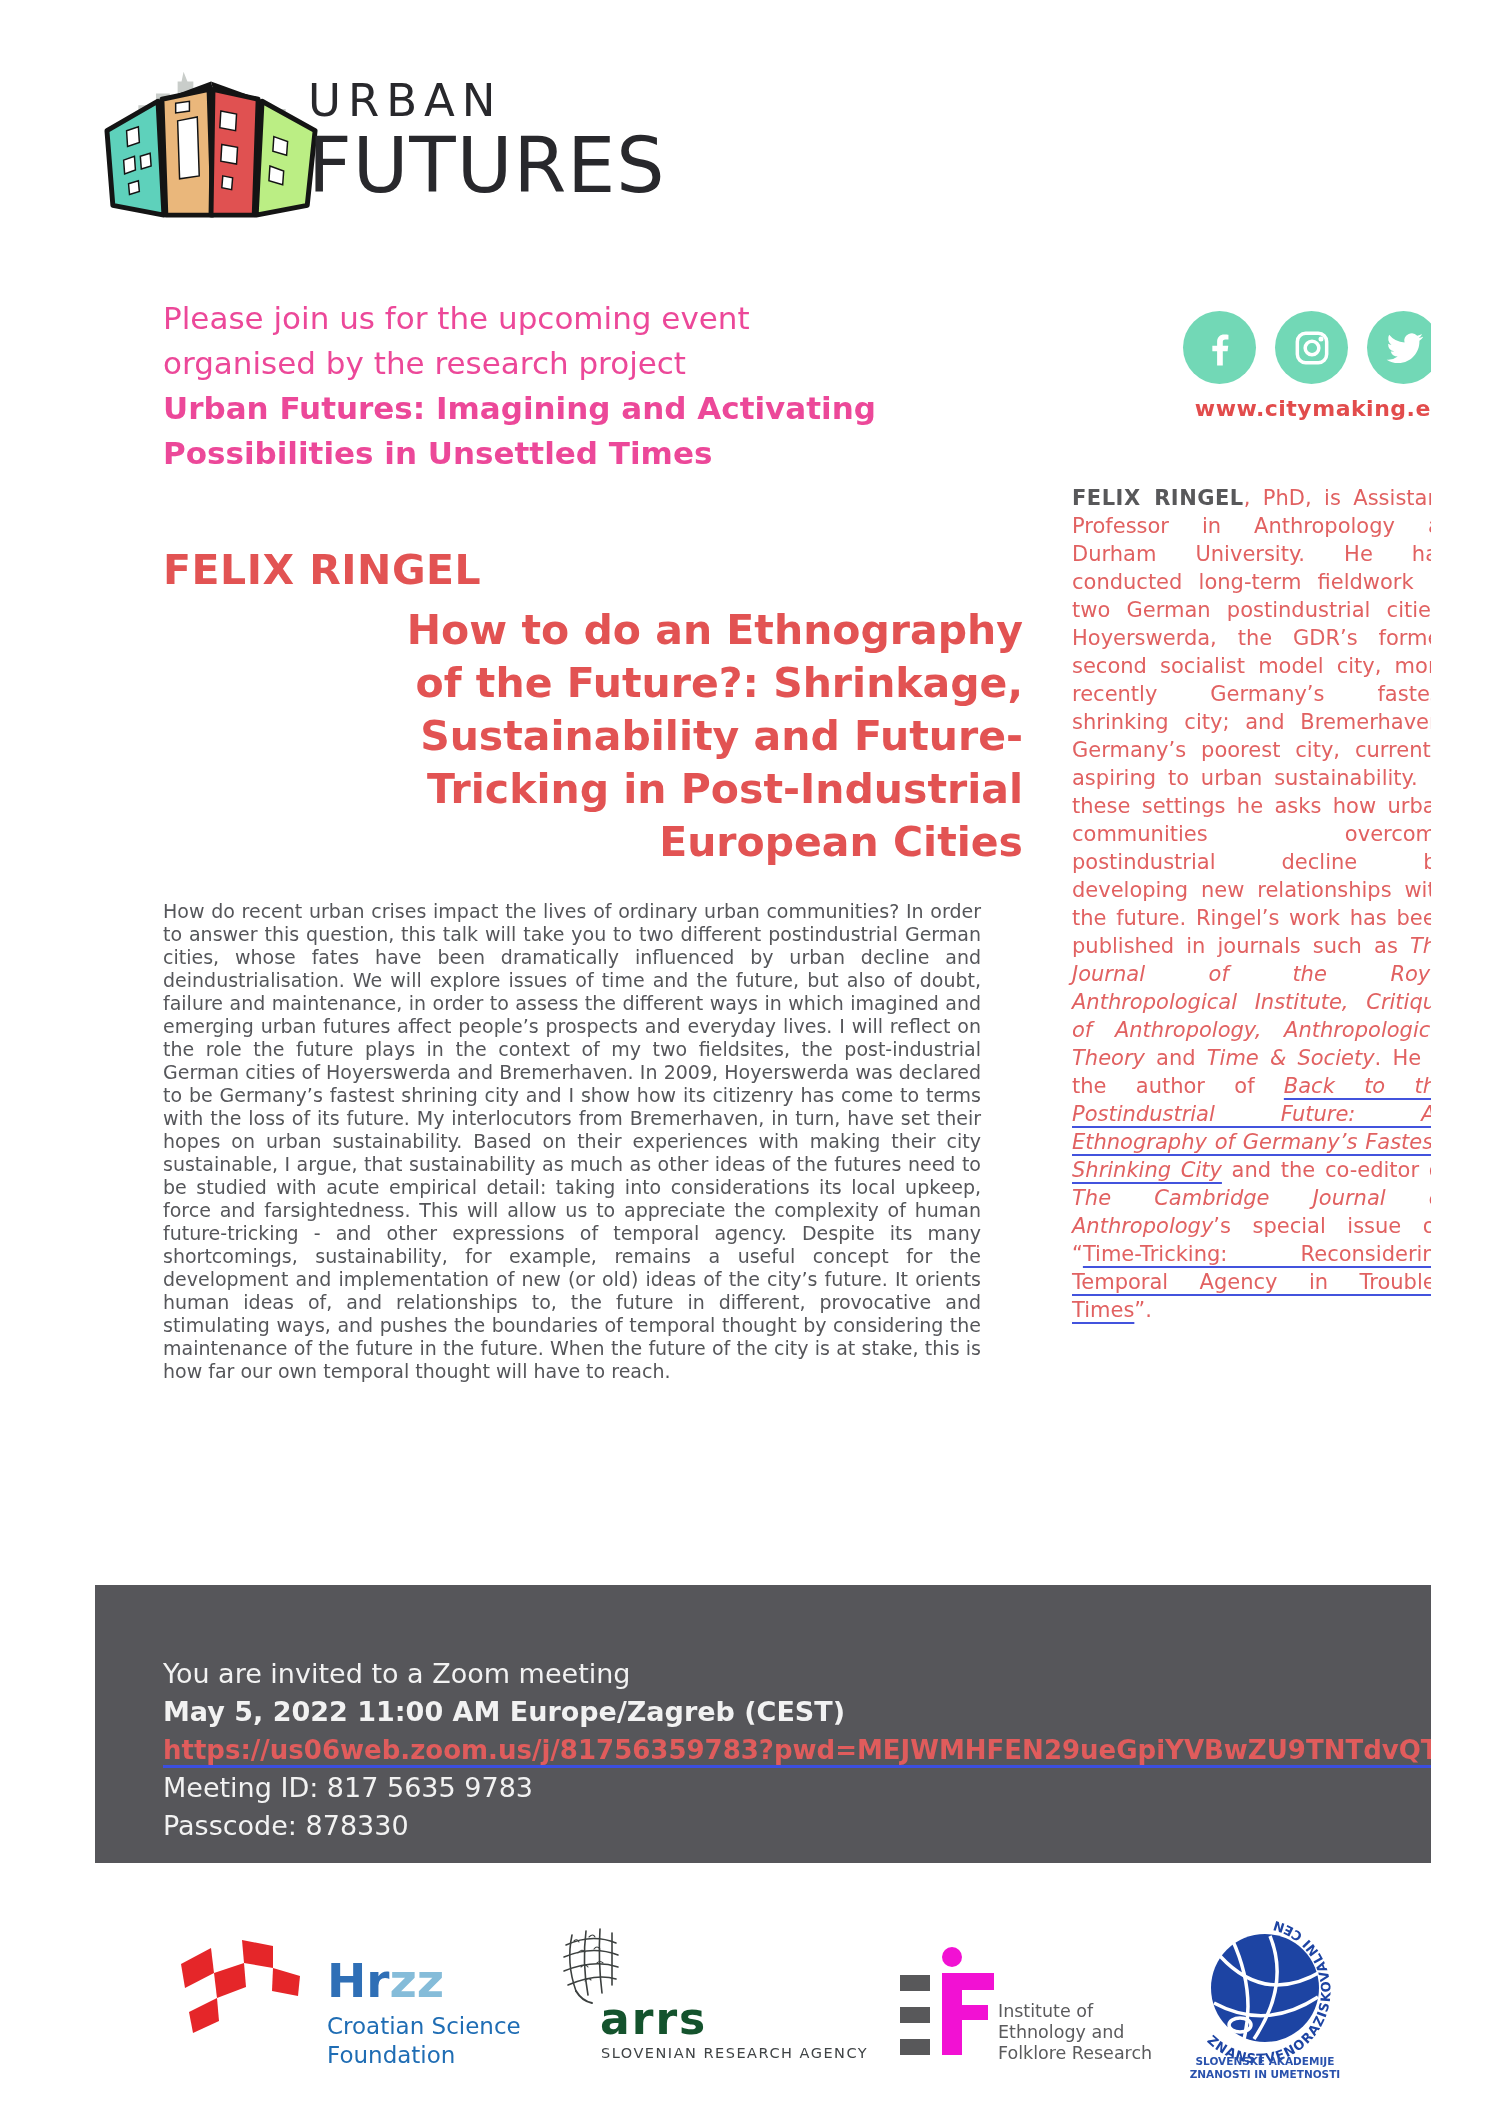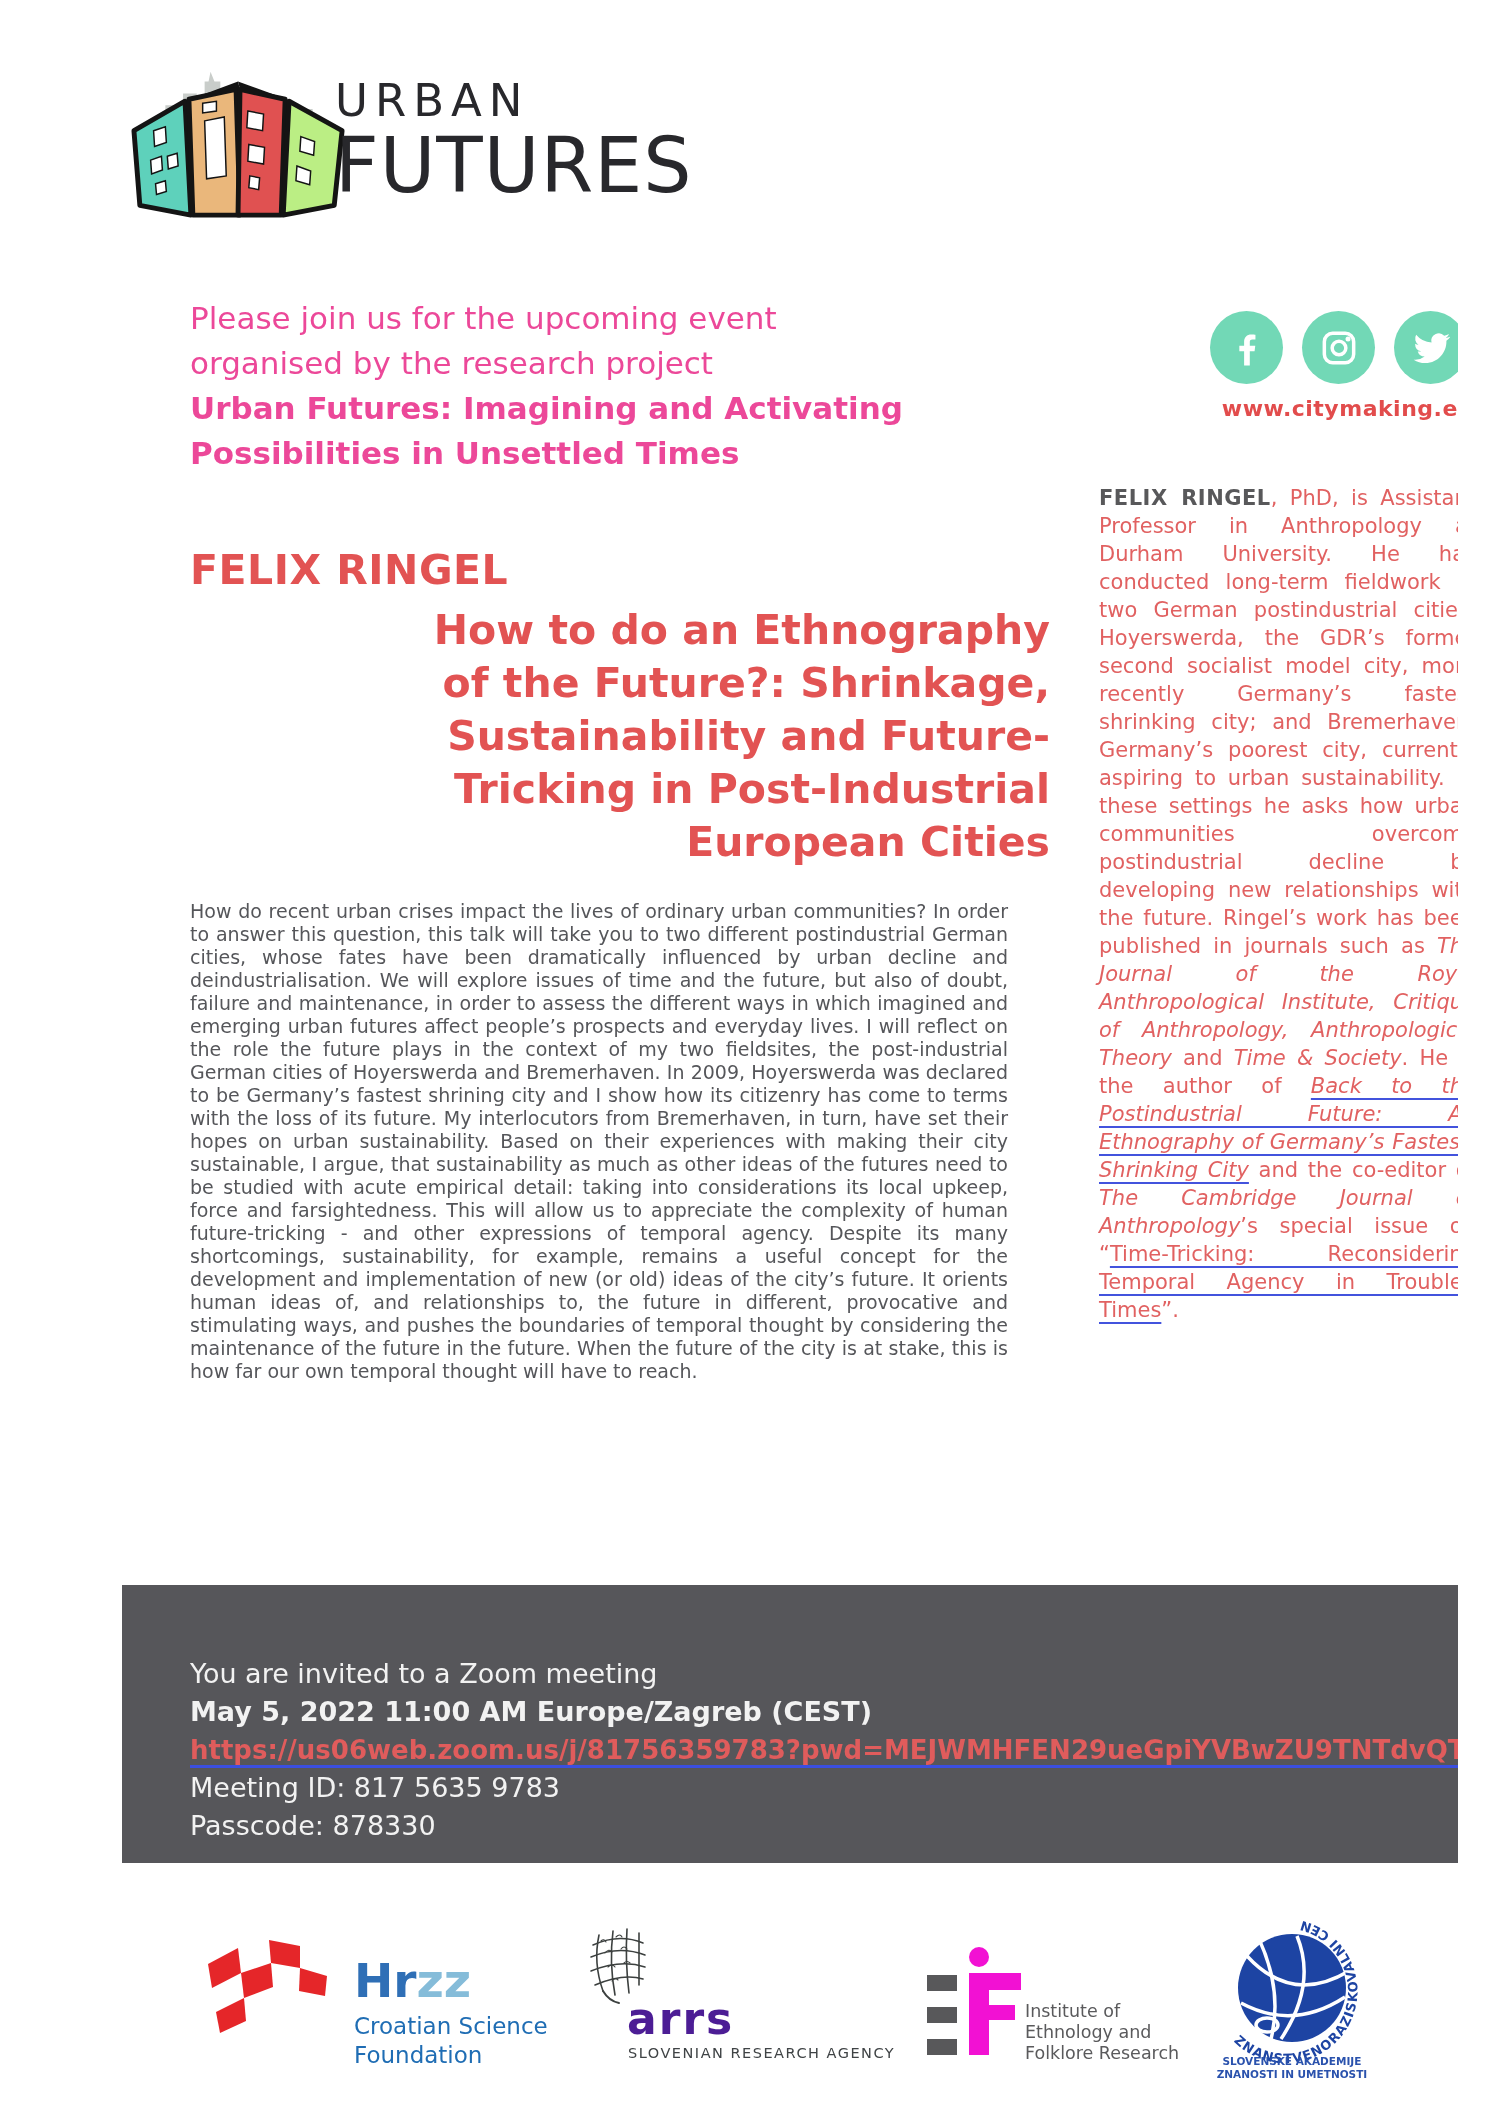--- a/index.html
+++ b/index.html
@@ -1,17 +1,17 @@
 <!DOCTYPE html>
 <html><head>
 <meta charset="utf-8">
 <style>
   html,body{margin:0;padding:0;background:#ffffff;}
   body{font-family:"DejaVu Sans","Liberation Sans",sans-serif;}
-  .page{position:relative;width:1431px;height:2117px;background:#fff;overflow:hidden;margin-left:27px;}
+  .page{position:relative;width:1431px;height:2117px;background:#fff;overflow:hidden;}
   .abs{position:absolute;}
   .prewrap{white-space:pre-line;}
 
   
   .logo-word{left:308px;top:74px;color:#28282c;}
   .logo-word .l1{font-size:45px;letter-spacing:7px;font-weight:400;}
   .logo-word .l2{font-size:76px;letter-spacing:1px;font-weight:400;margin-top:-6px;}
 
   
   .intro{left:163px;top:296px;width:860px;color:#ec4899;font-size:31px;line-height:45px;}
@@ -35,21 +35,21 @@
   .f-line{font-size:27px;color:#f2f2f2;line-height:38px;}
   .f-bold{font-weight:bold;}
   .f-link{font-size:26px;font-weight:bold;color:#e05c5c;line-height:38px;text-decoration:underline;text-decoration-color:#3b4fe0;text-decoration-thickness:2.5px;text-underline-offset:6px;cursor:pointer;}
 
   
   .hrzz-text{left:327px;top:1957px;}
   .hrzz-word{font-size:47px;font-weight:bold;line-height:47px;}
   .hrzz-word .hr{color:#2f6fb6;}
   .hrzz-word .zz{color:#85bcd9;}
   .hrzz-name{margin-top:8px;font-size:23px;line-height:29px;color:#1f6db4;}
-  .arrs-word{left:600px;top:1997px;font-size:44px;font-weight:bold;color:#4c1d95;letter-spacing:2px;line-height:44px;}
+  .arrs-word{left:600px;top:1997px;font-size:44px;font-weight:bold;color:#14532d;letter-spacing:2px;line-height:44px;}
   .arrs-name{left:601px;top:2045px;font-size:14.5px;color:#3f4345;letter-spacing:1.5px;}
   .ief-name{left:998px;top:2001px;font-size:17.5px;line-height:21px;color:#5a5a5c;}
 </style>
 </head>
 <body>
 
 <div class="page">
 
   <svg class="abs" style="left:98px;top:60px;" width="228" height="162" viewBox="0 0 230 165">
     <path fill="#c9cdca" d="M28,100 L28,62 L40,62 L40,46 L50,46 L50,56 L58,56 L58,34 L72,34 L72,54 L80,54 L80,22 L84,22 L86,12 L90,22 L96,22 L96,50 L106,50 L106,28 L120,28 L120,50 L128,50 L128,40 L142,40 L142,58 L152,58 L152,44 L164,44 L164,62 L176,62 L176,50 L190,50 L190,72 L200,72 L200,100 Z"></path>

